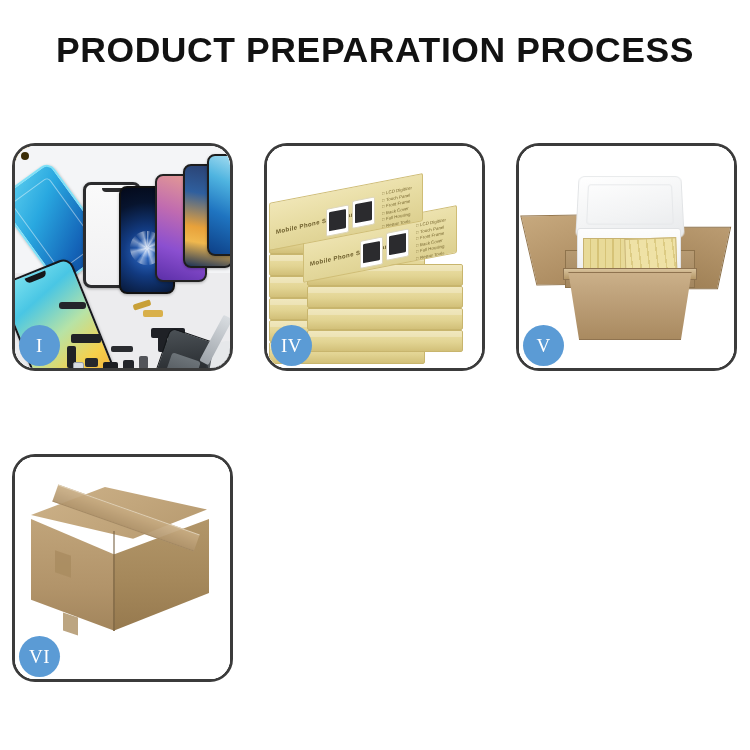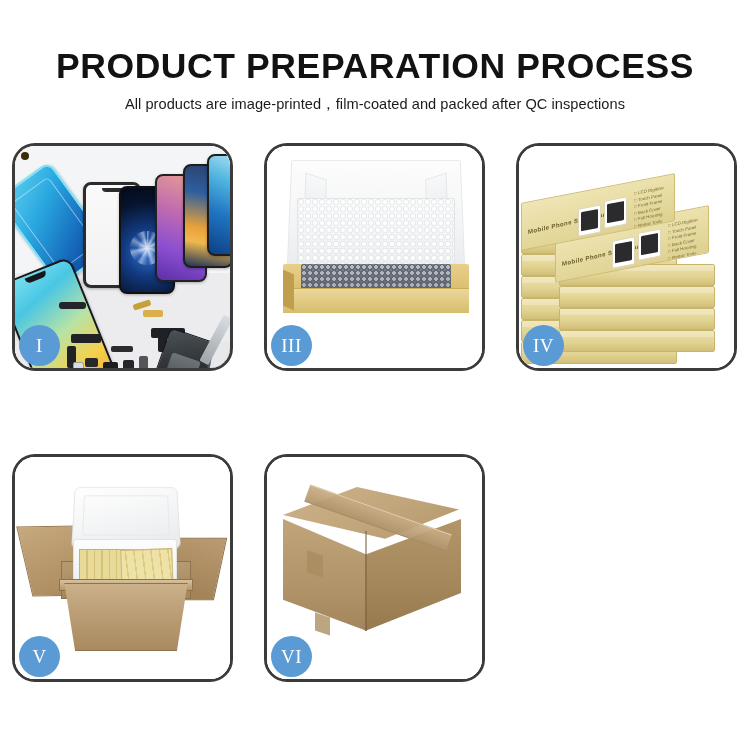--- a/index.html
+++ b/index.html
@@ -23,22 +23,22 @@
 
   
   .header {
     position: absolute;
     left: 0;
     top: 0;
     width: 750px;
     text-align: center;
   }
   .page-title {
-    margin: 0;
-    padding-top: 48px;
+    margin: 8px;
+    padding-top: 24px;
     font-family: "Liberation Sans", sans-serif;
     font-size: 35.5px;
     font-weight: 700;
     letter-spacing: 0.6px;
     color: #121212;
     line-height: 1.05;
     white-space: nowrap;
   }
   .page-subtitle {
     margin: 0;
@@ -497,21 +497,20 @@
     border-radius:10px; z-index:-1;
   }
 </style>
 </head>
 <body>
 
 <div id="page">
 
   <div class="header">
     <h1 class="page-title">PRODUCT PREPARATION PROCESS</h1>
-    <p class="page-subtitle">All products are image-printed，film-coated and packed after QC inspections</p>
   </div>
 
   <div class="grid">
 
     <div class="panel">
       <div class="panel-inner">
         <div class="p1-bg"></div>
         <div class="phone p1-film"></div>
         <div class="phone p1-screen-a"></div>
         <div class="phone p1-screen-b"></div>
@@ -537,35 +536,20 @@
         <div class="part p1-sp5"></div>
         <div class="p1-board"></div>
         <div class="p1-hand"></div>
         <div class="p1-tool"></div>
 
       </div>
       <div class="badge">I</div>
     </div>
 
 
-    <div class="panel">
-      <div class="panel-inner">
-        <div class="p3-bg"></div>
-        <div class="p3-lid">
-          <div class="p3-lid-flapL"></div>
-          <div class="p3-lid-flapR"></div>
-        </div>
-        <div class="p3-foam"></div>
-        <div class="p3-tray"></div>
-        <div class="p3-item"></div>
-        <div class="p3-tray-front"></div>
-        <div class="p3-tray-end"></div>
-      </div>
-      <div class="badge">III</div>
-    </div>
 
     <div class="panel">
       <div class="panel-inner">
         <div class="p4-bg"></div>
 
         <div class="stackbox" style="left:2px; top:196px;"></div>
         <div class="stackbox" style="left:2px; top:174px;"></div>
         <div class="stackbox" style="left:2px; top:152px;"></div>
         <div class="stackbox" style="left:2px; top:130px;"></div>
         <div class="stackbox" style="left:2px; top:108px;"></div>

